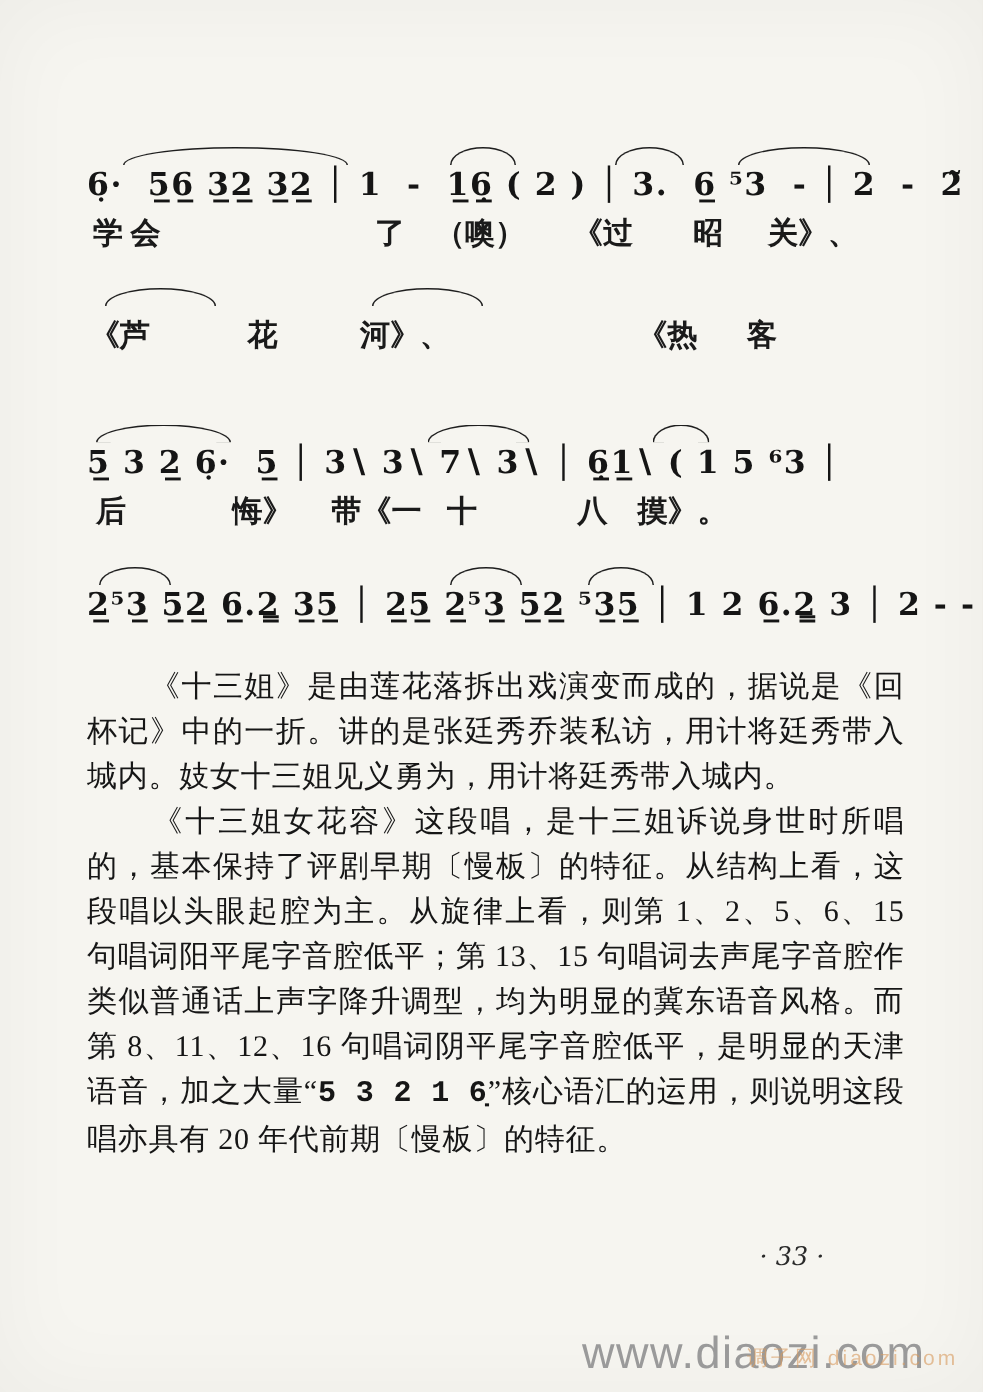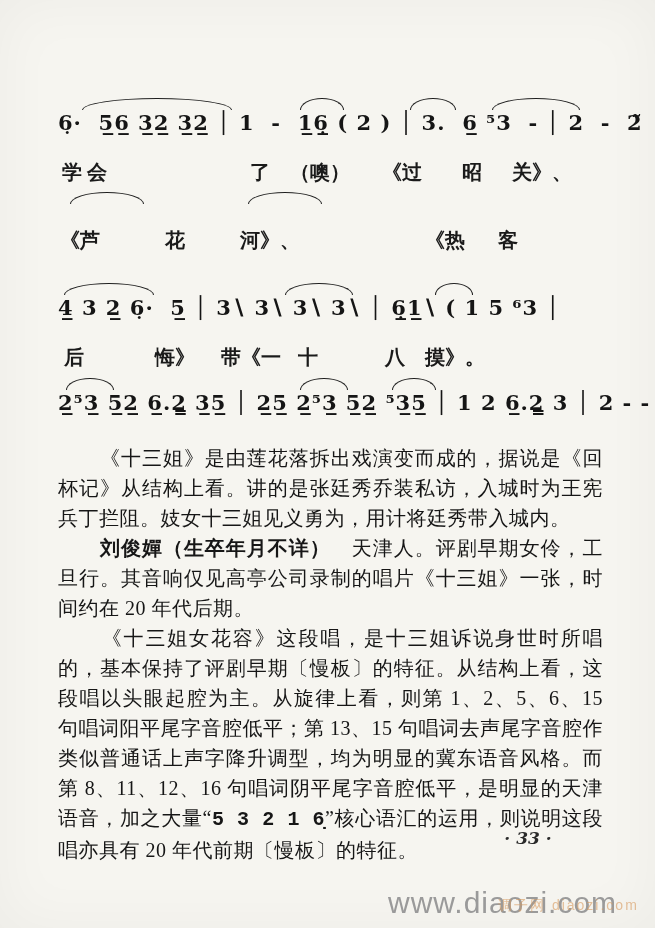--- a/index.html
+++ b/index.html
@@ -21,21 +21,21 @@
     position:absolute;top:2px;height:11px;
     border:1.6px solid #1e1e1e;border-bottom:none;
     border-radius:100% 100% 0 0 / 200% 200% 0 0;
   }
   .notes{
     white-space:pre;
     font-family:"DejaVu Serif","Liberation Serif",serif;
     font-weight:700;font-size:21px;line-height:26px;
     letter-spacing:1px;color:#151515;
   }
-  .lyrics{position:relative;height:30px;margin-top:23px;}
+  .lyrics{position:relative;height:30px;margin-top:6px;}
   .lyrics .lyr{
     position:absolute;top:0;white-space:pre;
     font-weight:700;font-size:20px;color:#1a1a1a;
     font-family:"Liberation Serif","DejaVu Serif",serif;
   }
   #sys1{top:96px;}
   #sys2{top:190px;}
   #sys3{top:281px;}
   #sys4{top:376px;}
   
@@ -44,21 +44,21 @@
     font-size:20px;line-height:30px;letter-spacing:0.5px;
     text-align:justify;text-justify:inter-character;
     color:#161616;
   }
   .textblock p{margin:0;}
   .bold{font-weight:700;}
   .score-inline{font-family:Liberation Mono, monospace;font-weight:700;}
   
   .pagenum{
     position:absolute;left:488px;top:828px;width:80px;
-    font-style:italic;font-weight:700;font-size:17px;
+    font-style:italic;font-weight:400;font-size:17px;
     text-align:center;color:#2a2a2a;
     font-family:"DejaVu Serif","Liberation Serif",serif;
   }
   
   .wm-name{
     position:absolute;left:428px;top:840px;width:200px;
     font-size:47px;font-weight:700;letter-spacing:6px;
     color:#8d8d8d;font-family:"Liberation Sans","DejaVu Sans",sans-serif;
     line-height:50px;
   }
@@ -111,21 +111,21 @@
         <span class="lyr" style="left: 440px;">客</span>
       </div>
   </div>
 
   <div class="system" id="sys3">
     <div class="arcline">
         <div class="arc" style="left: 6px; width: 88px;"></div>
         <div class="arc" style="left: 227px; width: 66px;"></div>
         <div class="arc" style="left: 377px; width: 36px;"></div>
       </div>
-    <div class="notes">4̲ 3 2̲ 6̣·  5̲ │ 3∖ 3∖ 3∖ 3∖ │ 6̣̲1̲∖ ( 1 5 ⁶3 │</div>
+    <div class="notes">5̲ 3 2̲ 6̣·  5̲ │ 3∖ 3∖ 7∖ 3∖ │ 6̣̲1̲∖ ( 1 5 ⁶3 │</div>
     <div class="lyrics">
         <span class="lyr" style="left: 6px;">后</span>
         <span class="lyr" style="left: 97px;">悔》</span>
         <span class="lyr" style="left: 163px;">带《一</span>
         <span class="lyr" style="left: 240px;">十</span>
         <span class="lyr" style="left: 327px;">八</span>
         <span class="lyr" style="left: 367px;">摸》。</span>
       </div>
   </div>
 
@@ -133,22 +133,21 @@
     <div class="arcline">
         <div class="arc" style="left: 8px; width: 46px;"></div>
         <div class="arc" style="left: 242px; width: 46px;"></div>
         <div class="arc" style="left: 334px; width: 42px;"></div>
       </div>
     <div class="notes">2̲⁵3̲ 5̲2̲ 6̲.2̳ 3̲5̲ │ 2̲5̲ 2̲⁵3̲ 5̲2̲ ⁵3̲5̲ │ 1 2 6̲.2̳ 3 │ 2 - - 0 ) ‖</div>
     <div class="lyrics"></div>
   </div>
 
   <div class="textblock">
-    <p>　　《十三姐》是由莲花落拆出戏演变而成的，据说是《回杯记》从结构上看。讲的是张廷秀乔装私访，入城时为王宪兵丁拦阻。妓女十三姐见义勇为，用计将廷秀带入城内。</p>
-    <p><span class="bold">　　刘俊嬋（生卒年月不详）</span><span>　天津人。评剧早期女伶，工旦行。其音响仅见高亭公司录制的唱片《十三姐》一张，时间约在 20 年代后期。</span></p>
+    <p>　　《十三姐》是由莲花落拆出戏演变而成的，据说是《回杯记》中的一折。讲的是张廷秀乔装私访，用计将廷秀带入城内。妓女十三姐见义勇为，用计将廷秀带入城内。</p>
     <p><span>　　《十三姐女花容》这段唱，是十三姐诉说身世时所唱的，基本保持了评剧早期〔慢板〕的特征。从结构上看，这段唱以头眼起腔为主。从旋律上看，则第 1、2、5、6、15 句唱词阳平尾字音腔低平；第 13、15 句唱词去声尾字音腔作类似普通话上声字降升调型，均为明显的冀东语音风格。而第 8、11、12、16 句唱词阴平尾字音腔低平，是明显的天津语音，加之大量“</span><span class="bold score-inline">5 3 2 1 6̣</span><span>”核心语汇的运用，则说明这段唱亦具有 20 年代前期〔慢板〕的特征。</span></p>
   </div>
 
   <div class="pagenum">· 33 ·</div>
 
   <div class="wm-url">www.diaozi.com</div>
   <div class="wm-overlay">调子网 diaozi.com</div>
 
 </div>
 

